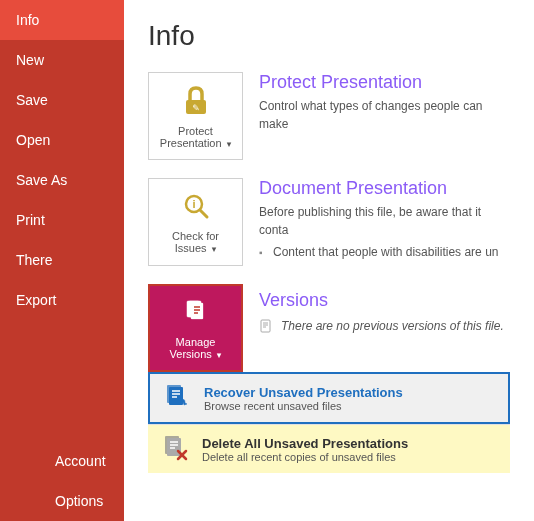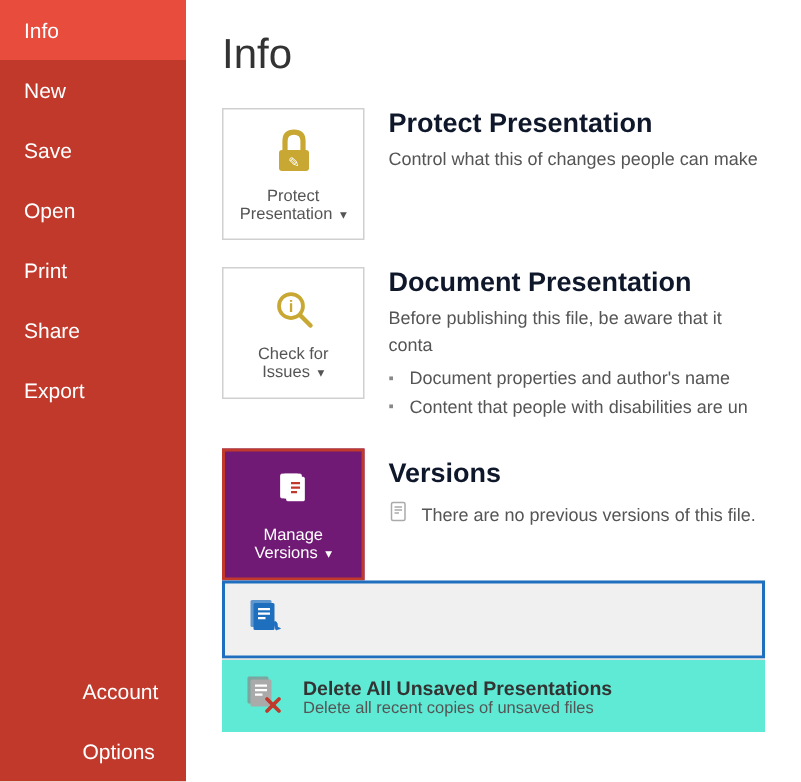--- a/index.html
+++ b/index.html
@@ -58,33 +58,33 @@
       margin-right: 16px;
       flex-shrink: 0;
       background: white;
       cursor: pointer;
       font-size: 11px;
       color: #555;
       text-align: center;
       padding: 6px;
     }
     .section-icon-box.highlighted {
-      background: #701a75;
+      background: #be185d;
       border: 2px solid #c0392b;
       color: white;
     }
     .icon-img {
       font-size: 28px;
       margin-bottom: 4px;
       line-height: 1;
     }
     .section-text h2 {
       font-size: 18px;
-      font-weight: 700;
-      color: #0f172a;
+      font-weight: 400;
+      color: #8b5cf6;
       margin-bottom: 4px;
     }
     .section-text p {
       font-size: 12px;
       color: #555;
       line-height: 1.5;
     }
     .section-text ul {
       list-style: none;
       margin-top: 4px;
@@ -124,21 +124,21 @@
     }
 
     
     .action-button {
       display: flex;
       align-items: center;
       padding: 8px 12px;
       margin-left: 0;
       cursor: pointer;
       border: none;
-      background: #5eead4;
+      background: #fef9c3;
       width: 100%;
       text-align: left;
     }
     .action-button.recover {
       background: #f0f0f0;
       border: 2px solid #1f6fbf;
     }
     .action-button .btn-icon {
       width: 32px;
       height: 32px;
@@ -183,24 +183,27 @@
   <div class="sidebar-item">
     <span>New</span>
   </div>
   <div class="sidebar-item">
     <span>Save</span>
   </div>
   <div class="sidebar-item">
     <span>Open</span>
   </div>
   <div class="sidebar-item">
+    <span>Save As</span>
+  </div>
+  <div class="sidebar-item">
     <span>Print</span>
   </div>
   <div class="sidebar-item">
-    <span>Share</span>
+    <span>There</span>
   </div>
   <div class="sidebar-item">
     <span>Export</span>
   </div>
   <div class="sidebar-spacer"></div>
   <div class="sidebar-bottom">
     <div class="sidebar-item">
       <span>Account</span>
     </div>
     <div class="sidebar-item">
@@ -218,40 +221,39 @@
         <svg width="30" height="32" viewBox="0 0 30 32">
           <rect x="5" y="16" width="20" height="14" rx="2" fill="#c8a832"></rect>
           <path d="M9 16 V10 Q9 4 15 4 Q21 4 21 10 V16" fill="none" stroke="#c8a832" stroke-width="3.5" stroke-linecap="round"></path>
           <text x="15" y="27" text-anchor="middle" fill="white" font-size="9" font-family="Arial">✎</text>
         </svg>
       </div>
       <span>Protect<br>Presentation <span class="dropdown-arrow">▾</span></span>
     </div>
     <div class="section-text">
       <h2>Protect Presentation</h2>
-      <p>Control what this of changes people can make</p>
+      <p>Control what types of changes people can make</p>
     </div>
   </div>
 
   <div class="section">
     <div class="section-icon-box">
       <div class="icon-img">
         <svg width="30" height="30" viewBox="0 0 30 30">
           <circle cx="13" cy="13" r="8" fill="none" stroke="#c8a832" stroke-width="2.5"></circle>
           <line x1="19" y1="19" x2="26" y2="26" stroke="#c8a832" stroke-width="3" stroke-linecap="round"></line>
           <text x="13" y="17" text-anchor="middle" fill="#c8a832" font-size="11" font-weight="bold">i</text>
         </svg>
       </div>
       <span>Check for<br>Issues <span class="dropdown-arrow">▾</span></span>
     </div>
     <div class="section-text">
       <h2>Document Presentation</h2>
       <p>Before publishing this file, be aware that it conta</p>
       <ul>
-        <li>Document properties and author's name</li>
         <li>Content that people with disabilities are un</li>
       </ul>
     </div>
   </div>
 
   <div class="versions-section">
     <div class="versions-header">
       <div class="section-icon-box highlighted" style="border:2px solid #c0392b;">
         <div class="icon-img">
           <svg width="30" height="30" viewBox="0 0 30 30">
@@ -261,21 +263,21 @@
             <rect x="10" y="6" width="12" height="16" rx="1" fill="white"></rect>
             <line x1="13" y1="10" x2="19" y2="10" stroke="#c0392b" stroke-width="1.5"></line>
             <line x1="13" y1="13" x2="19" y2="13" stroke="#c0392b" stroke-width="1.5"></line>
             <line x1="13" y1="16" x2="17" y2="16" stroke="#c0392b" stroke-width="1.5"></line>
           </svg>
         </div>
         <span style="color:white;">Manage<br>Versions <span class="dropdown-arrow">▾</span></span>
       </div>
       <div class="section-text" style="padding-top:6px;">
         <h2>Versions</h2>
-        <div class="versions-content" style="margin-left:0; display:flex; align-items:flex-end; gap:6px;">
+        <div class="versions-content" style="margin-left:0; display:flex; align-items:flex-start; gap:6px;font-style:italic;">
           <svg width="16" height="16" viewBox="0 0 16 16">
             <rect x="2" y="1" width="9" height="12" rx="1" fill="none" stroke="#aaa" stroke-width="1"></rect>
             <line x1="4" y1="4" x2="9" y2="4" stroke="#aaa" stroke-width="1"></line>
             <line x1="4" y1="6" x2="9" y2="6" stroke="#aaa" stroke-width="1"></line>
             <line x1="4" y1="8" x2="7" y2="8" stroke="#aaa" stroke-width="1"></line>
           </svg>
           <span style="font-size:12px;color:#555;">There are no previous versions of this file.</span>
         </div>
       </div>
     </div>
@@ -283,20 +285,24 @@
     <div class="action-button recover">
       <div class="btn-icon">
         <svg width="30" height="30" viewBox="0 0 30 30">
           <rect x="4" y="2" width="14" height="18" rx="1" fill="#1f6fbf" opacity="0.7"></rect>
           <rect x="6" y="4" width="14" height="18" rx="1" fill="#1f6fbf"></rect>
           <line x1="9" y1="8" x2="17" y2="8" stroke="white" stroke-width="1.5"></line>
           <line x1="9" y1="11" x2="17" y2="11" stroke="white" stroke-width="1.5"></line>
           <line x1="9" y1="14" x2="14" y2="14" stroke="white" stroke-width="1.5"></line>
           <path d="M18 18 Q22 14 22 20 L20 19 L21 22 L24 21 L22 20" fill="#1f6fbf" stroke="#1f6fbf" stroke-width="0.5"></path>
         </svg>
+      </div>
+      <div class="btn-text">
+        <h3>Recover Unsaved Presentations</h3>
+        <p>Browse recent unsaved files</p>
       </div>
     </div>
 
     <div class="versions-divider"></div>
 
     <div class="action-button delete">
       <div class="btn-icon">
         <svg width="30" height="30" viewBox="0 0 30 30">
           <rect x="4" y="2" width="14" height="18" rx="1" fill="#888" opacity="0.7"></rect>
           <rect x="6" y="4" width="14" height="18" rx="1" fill="#aaa"></rect>

